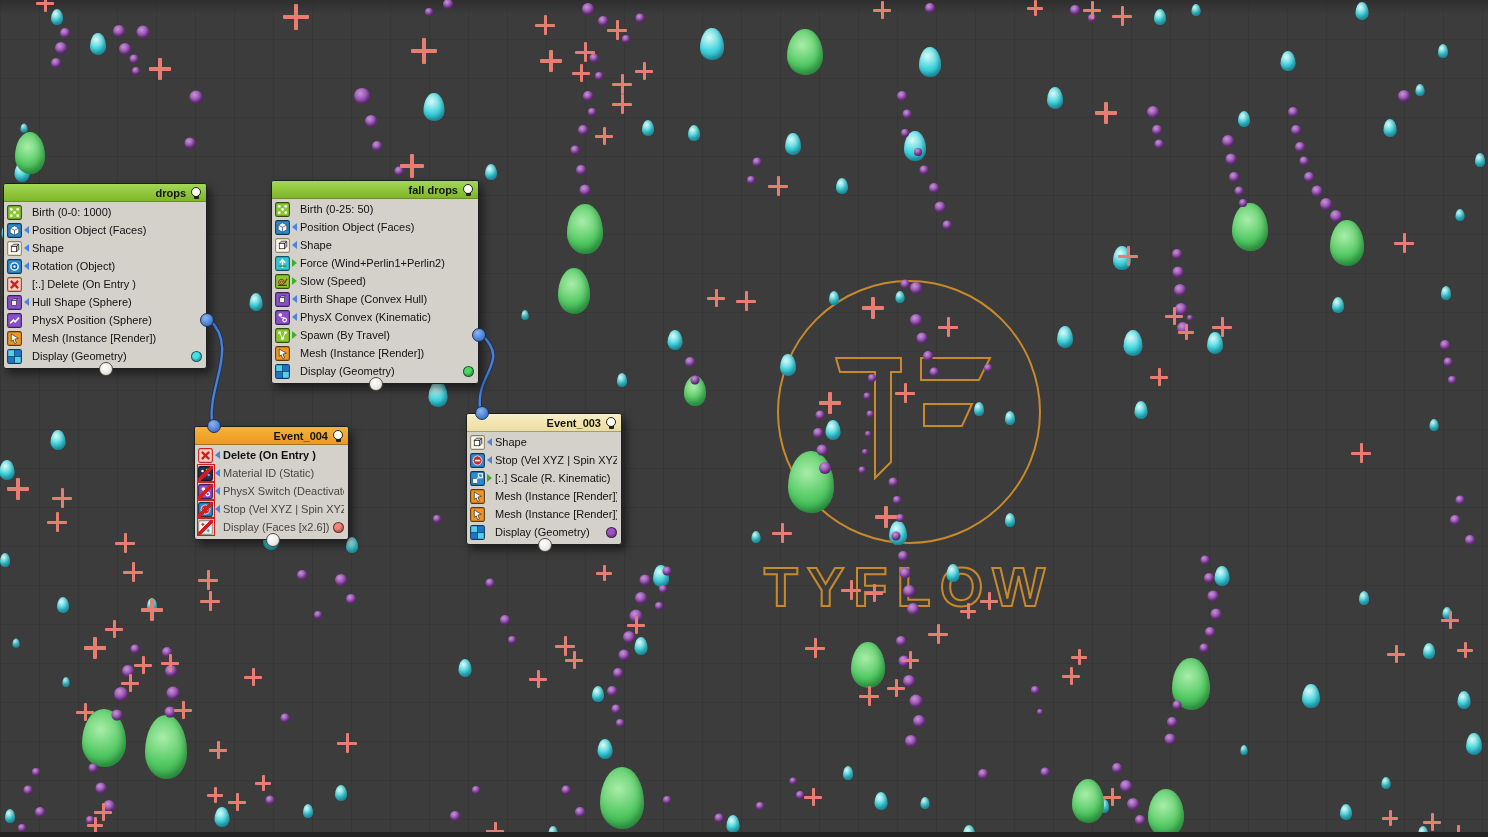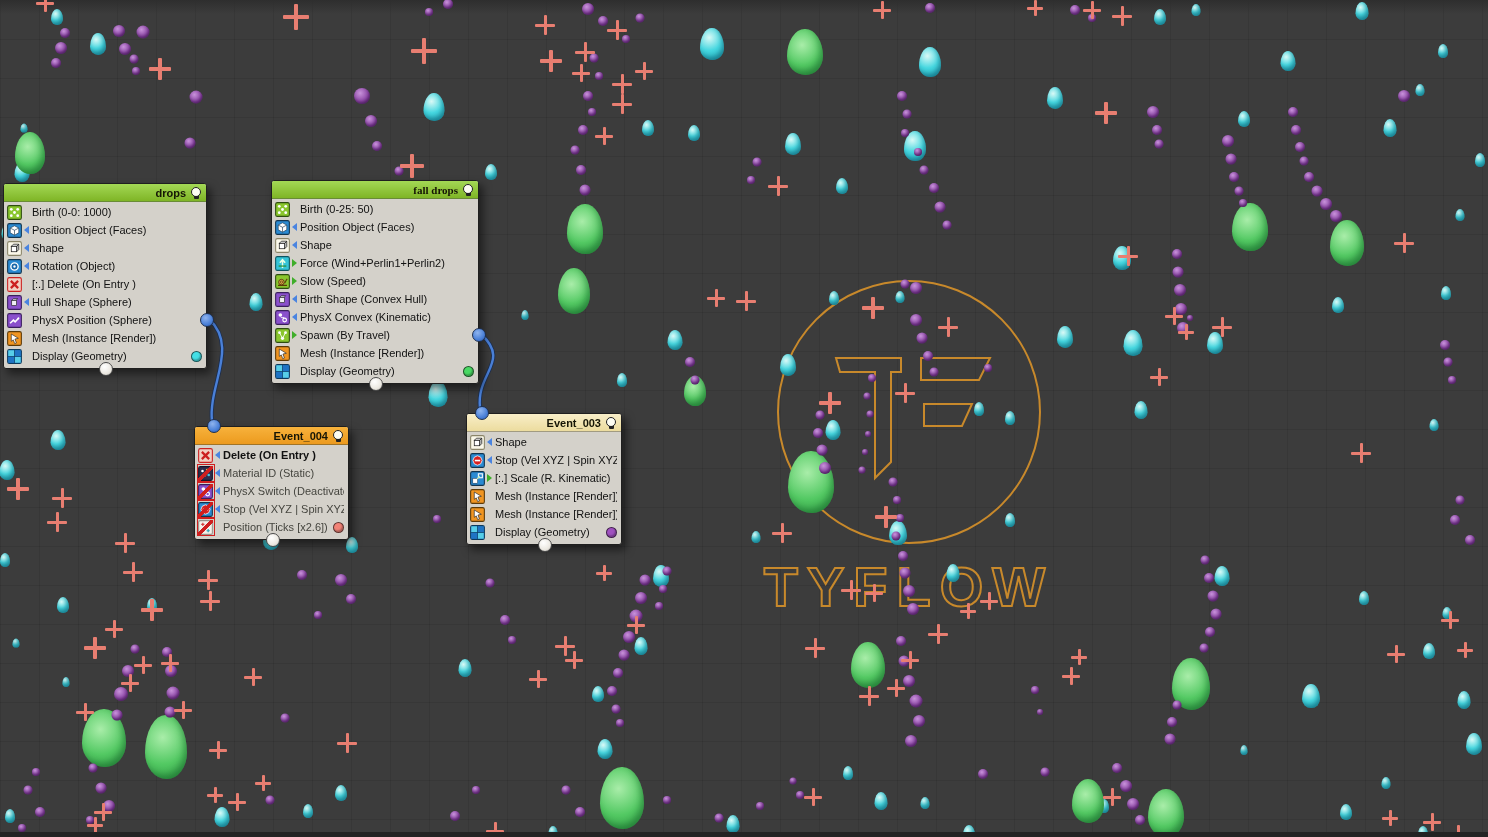--- a/index.html
+++ b/index.html
@@ -810,21 +810,21 @@
             </span>
             <span class="arrow none"></span>
             <span class="lbl">Display (Geometry)</span>
             <span class="dot" style="background: rgb(69, 224, 230);"></span>
           </div>
         </div>
         <span class="socket" style="right: -8px; top: 129px;"></span>
         <span class="socket bottom" style="left: 95px; bottom: -8px;"></span>
       </div>
       <div class="tynode" style="left: 271px; top: 180px; width: 206px;">
-        <div class="hdr" style="background: linear-gradient(rgb(163, 216, 85), rgb(127, 181, 38)); font-family: Liberation Serif, serif;">
+        <div class="hdr" style="background: linear-gradient(rgb(163, 216, 85), rgb(127, 181, 38));">
           <span>fall drops</span>
           <span class="bulb"></span>
         </div>
         <div class="rows">
           <div class="row">
             <span class="iconwrap">
               <svg viewBox="0 0 14 14">
                 <rect x="0.6" y="0.6" width="12.8" height="12.8" rx="1.6" fill="#8ac62e" stroke="#2e4d10"></rect>
                 <g fill="#fff">
                   <circle cx="4" cy="4" r="1.3"></circle>
@@ -1005,21 +1005,21 @@
             <span class="iconwrap disabled">
               <svg viewBox="0 0 14 14">
                 <rect x="0.6" y="0.6" width="12.8" height="12.8" rx="1.6" fill="#f4f1ea" stroke="#98928a"></rect>
                 <path d="M3 4 h3 M4.5 2.5 v3" stroke="#d04040" stroke-width="1.1"></path>
                 <path d="M8 10 h3 M9.5 8.5 v3" stroke="#2aa0b4" stroke-width="1.1"></path>
                 <path d="M8.5 4 h2.5" stroke="#2aa0b4" stroke-width="1.1"></path>
                 <path d="M3.5 10 h2.5" stroke="#d04040" stroke-width="1.1"></path>
               </svg>
             </span>
             <span class="arrow none"></span>
-            <span class="lbl">Position (Ticks [x2.6])</span>
+            <span class="lbl">Display (Faces [x2.6])</span>
             <span class="dot" style="background: rgb(242, 131, 119);"></span>
           </div>
         </div>
         <span class="socket" style="left: 12px; top: -8px;"></span>
         <span class="socket bottom" style="left: 70.5px; bottom: -8px;"></span>
       </div>
       <div class="tynode" style="left: 466px; top: 413px; width: 154px;">
         <div class="hdr" style="background: linear-gradient(rgb(248, 238, 200), rgb(236, 220, 158));">
           <span>Event_003</span>
           <span class="bulb"></span>

